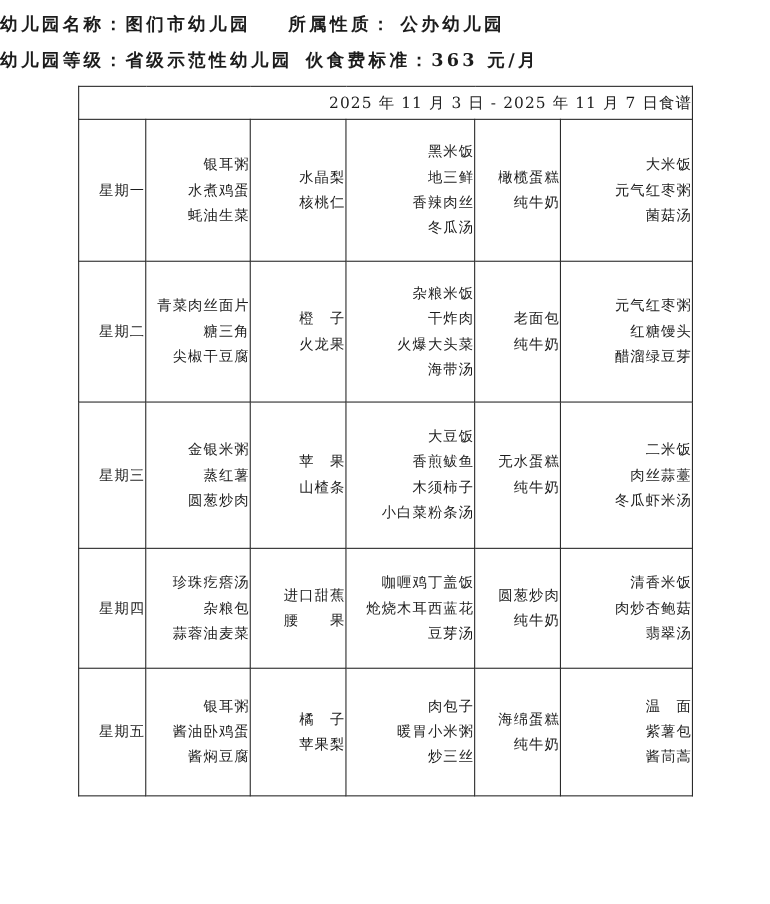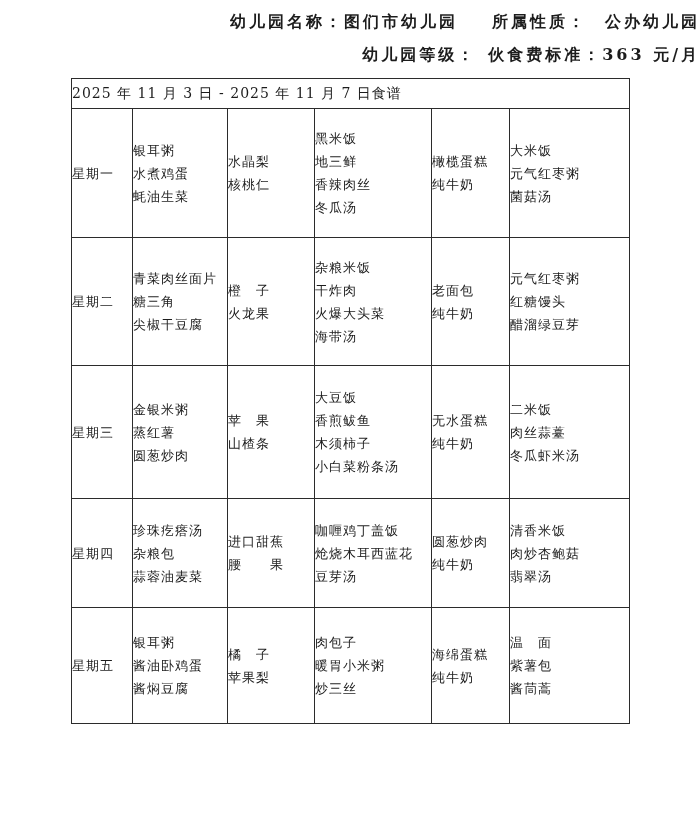--- a/index.html
+++ b/index.html
@@ -14,39 +14,39 @@
     width:700px;height:822px;
     background:var(--background);
     color:var(--text);
     font-family:"DejaVu Serif","Liberation Serif",serif;
   }
   .page{position:relative;width:700px;height:822px;overflow:hidden;}
 
   
   .info-line{
     position:absolute;left:0;width:700px;
-    display:flex;justify-content:flex-end;align-items:baseline;
+    display:flex;justify-content:flex-start;align-items:baseline;
     font-size:16px;font-weight:700;letter-spacing:3px;line-height:20px;
     white-space:pre;
   }
   .info-line-1{top:12px;}
   .info-line-2{top:45px;}
   .ml-lg{margin-left:34px;}
-  .ml-sm{margin-left:18px;}
+  .ml-sm{margin-left:7px;}
   .ml-xs{margin-left:12px;}
 
   
   table.menu{
     position:absolute;left:71px;top:78px;
     width:558px;
     border-collapse:collapse;table-layout:fixed;
   }
   table.menu th,table.menu td{
     border:1px solid var(--border);
-    text-align:left;vertical-align:middle;
+    text-align:right;vertical-align:middle;
     padding:0;
     font-weight:400;
     color:var(--text);
   }
   tr.title-row th{
     height:30px;
     font-size:14px;
     letter-spacing:1px;
     white-space:pre;
   }
@@ -74,21 +74,21 @@
 
 <div class="page">
 
   <div class="info-line info-line-1">
     <span>幼儿园名称：</span><span>图们市幼儿园</span>
     <span class="ml-lg">所属性质：</span>
     <span class="ml-sm">公办幼儿园</span>
   </div>
 
   <div class="info-line info-line-2">
-    <span>幼儿园等级：</span>
+    <span>幼儿园等级：</span><span>省级示范性幼儿园</span>
     <span class="ml-xs">伙食费标准：</span><span>363 元/月</span>
   </div>
 
   <table class="menu">
     <colgroup>
       <col style="width:61px">
       <col style="width:95px">
       <col style="width:87px">
       <col style="width:117px">
       <col style="width:78px">

